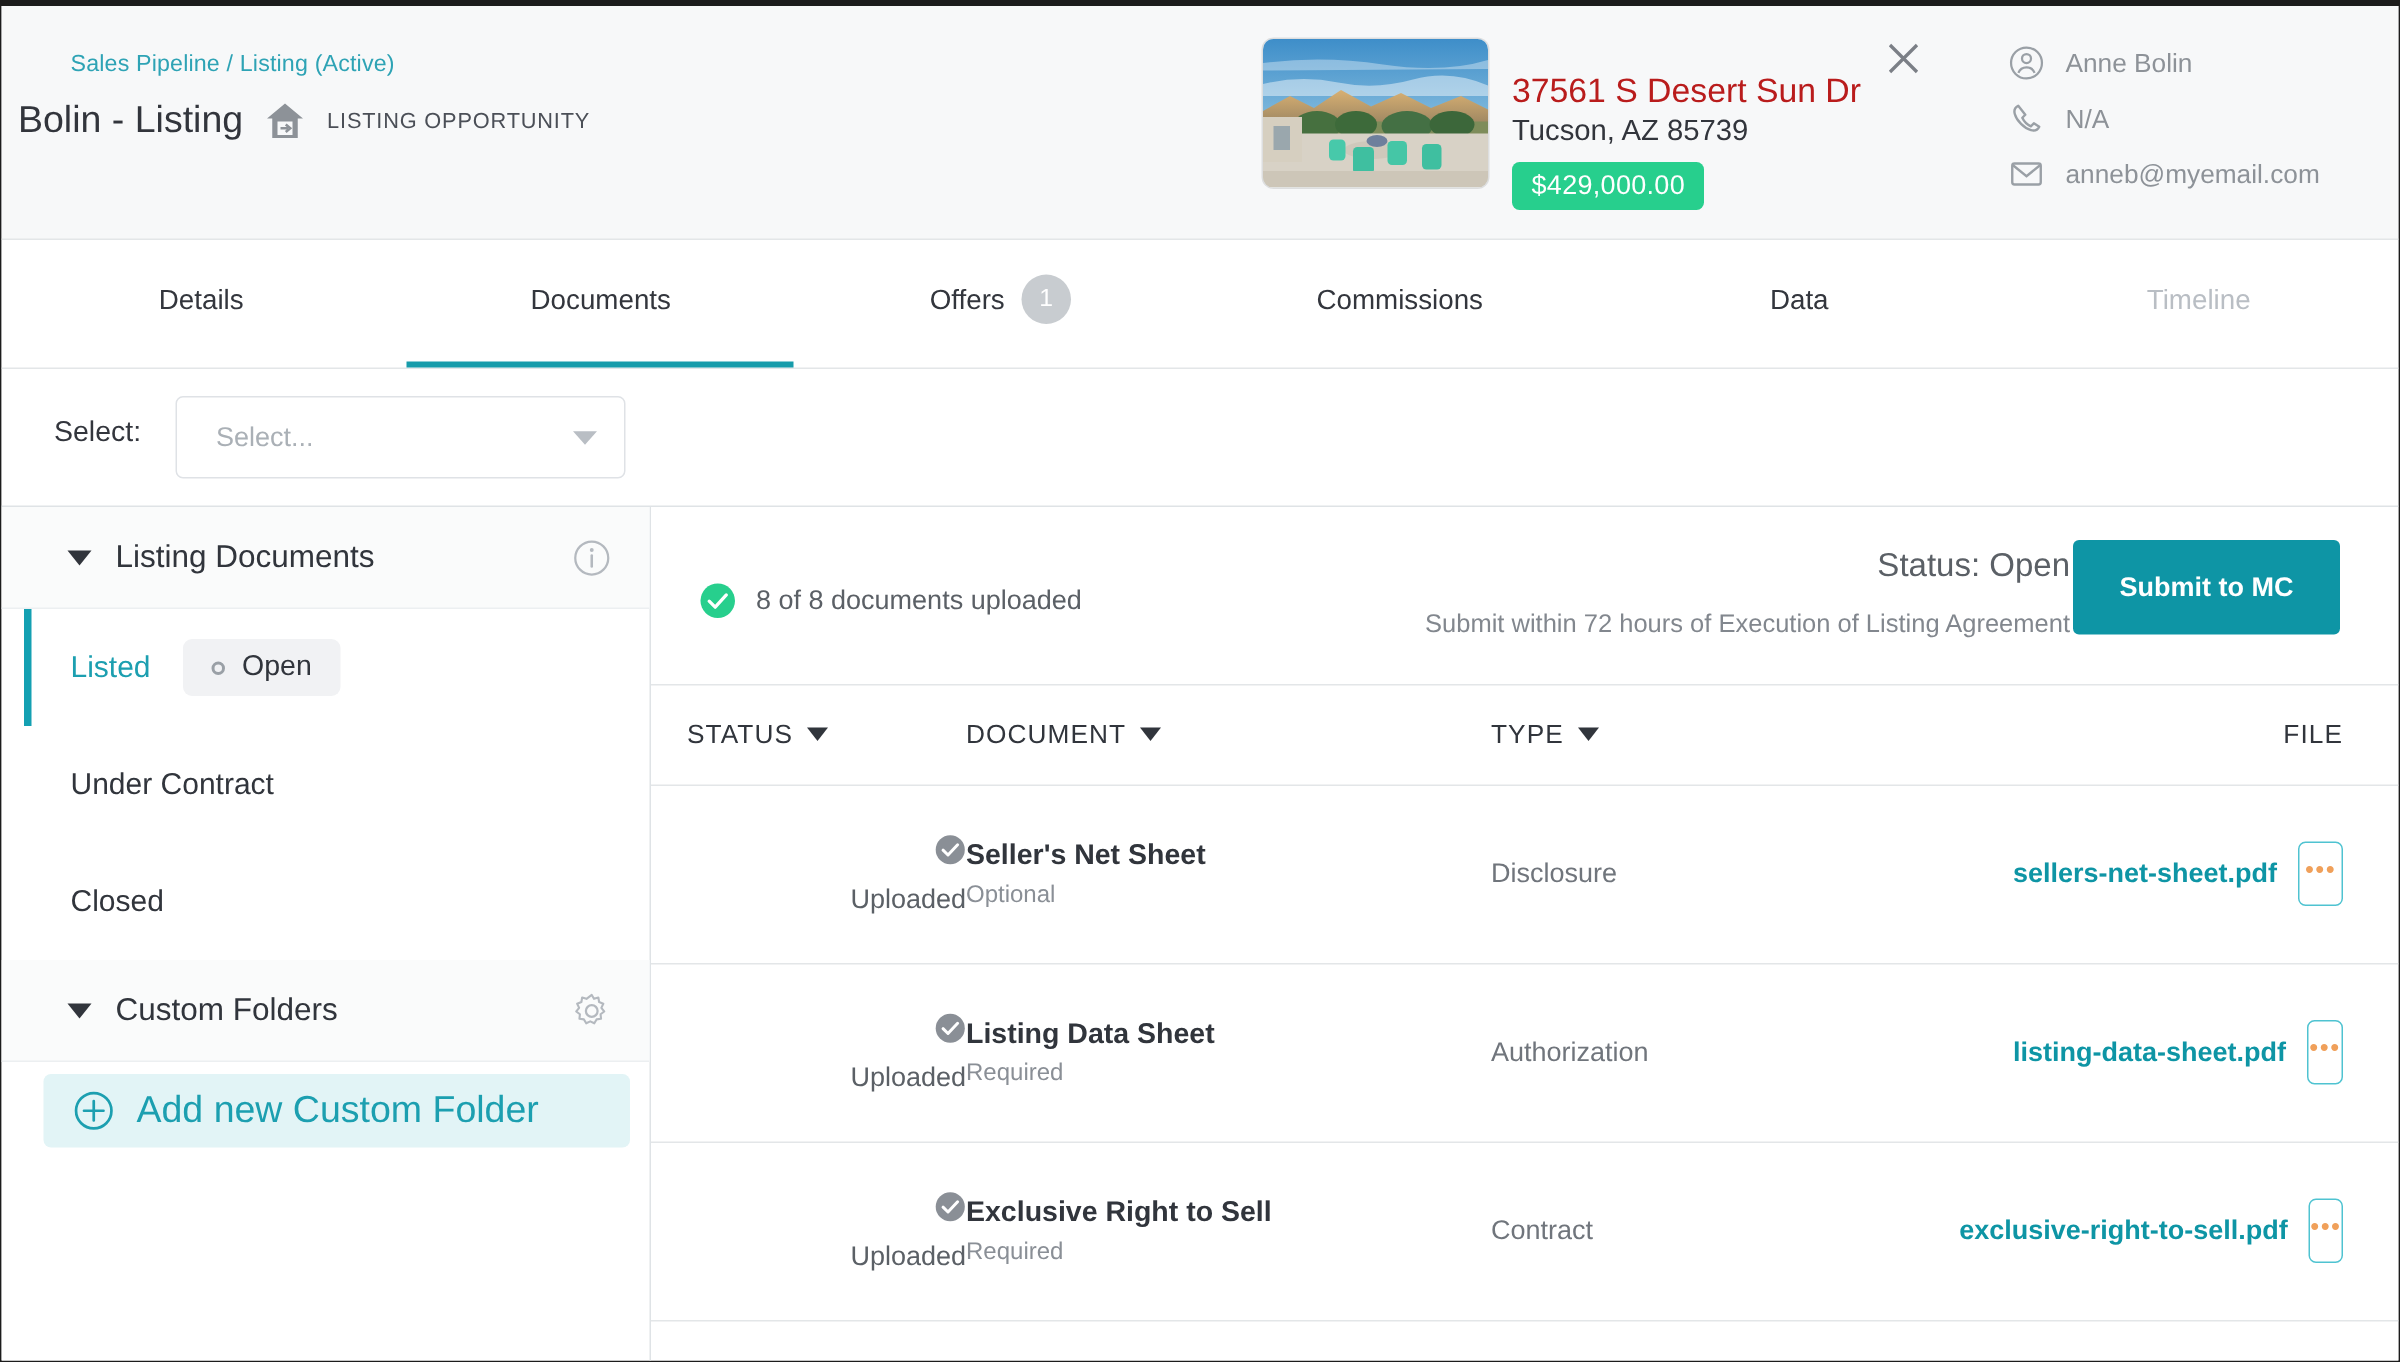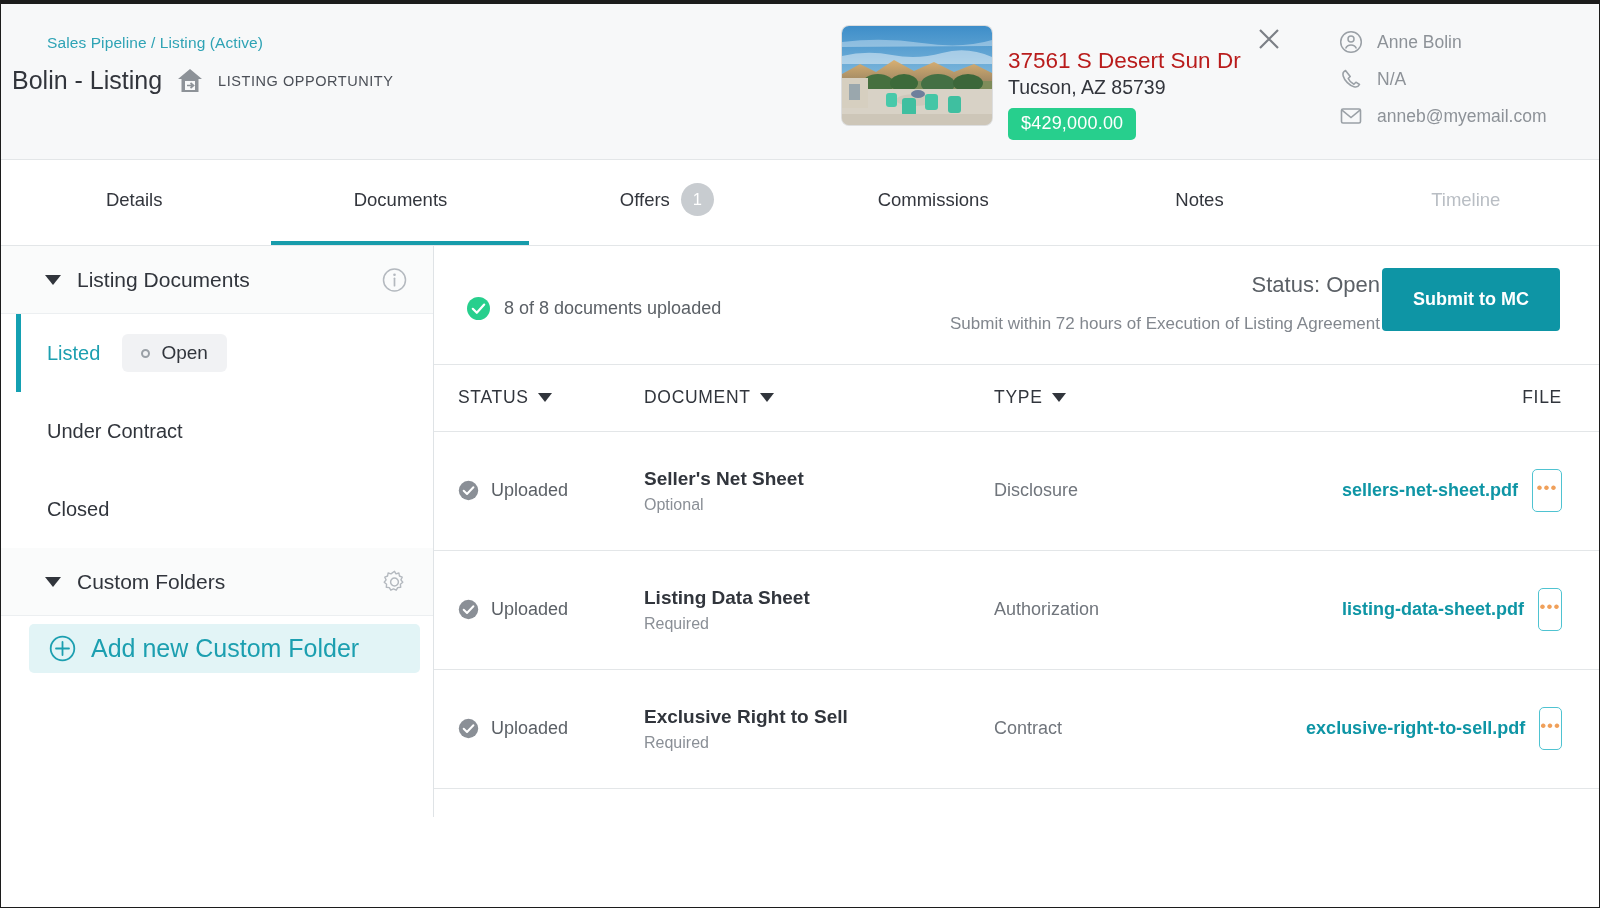--- a/index.html
+++ b/index.html
@@ -277,21 +277,21 @@
   .col-type   { width: 348px; }
   .col-file   { text-align: right !important; padding-right: 37px !important; }
 
   .tbl td {
     height: 119px; padding: 0; vertical-align: middle;
     border-bottom: 1px solid #e3e6e8;
   }
   .cell-status {
     padding-left: 24px;
     display: flex; align-items: flex-end; gap: 12px;
-    font-size: 18px; color: #5b6066;
+    font-size: 18px; color: #5b6066; flex-direction: column;
   }
   .check-gray { width: 21px; height: 21px; display:block; flex:none; }
   .doc-name { font-size: 19px; color: #31353c; font-weight: bold; line-height:1.25;}
   .doc-req { font-size: 16px; color: #8a8f96; margin-top: 5px; }
   .type-text { font-size: 18px; color: #70757c; }
   .file-cell {
     display: flex; align-items: center; justify-content: flex-end; gap: 14px;
     padding-right: 37px;
   }
   .file-link {
@@ -417,27 +417,48 @@
       <span>Documents</span>
     </div>
     <div class="tab">
       <span>Offers</span>
       <span class="tab-badge">1</span>
     </div>
     <div class="tab">
       <span>Commissions</span>
     </div>
     <div class="tab">
-      <span>Notes</span>
+      <span>Data</span>
     </div>
     <div class="tab disabled">
       <span>Timeline</span>
     </div>
   </div>
 
+  <div class="toolbar">
+    <div class="select-label">Select:</div>
+    <div class="select-box">
+      <span class="select-placeholder">Select...</span>
+      <span class="select-caret"></span>
+    </div>
+
+    <button class="btn-transaction">
+      <span class="link-icon">
+        <svg viewBox="0 0 26 26" width="26" height="26">
+          <path d="M10.5 15.5 a4.2 4.2 0 0 1 0 -5.9 l3.4 -3.4 a4.2 4.2 0 0 1 5.9 5.9 l -1.6 1.6" fill="none" stroke="#ffffff" stroke-width="2.1" stroke-linecap="round"></path>
+          <path d="M15.5 10.5 a4.2 4.2 0 0 1 0 5.9 l -3.4 3.4 a4.2 4.2 0 0 1 -5.9 -5.9 l1.6 -1.6" fill="none" stroke="#ffffff" stroke-width="2.1" stroke-linecap="round"></path>
+        </svg>
+      </span>
+      <span>Start a transaction</span>
+    </button>
+
+    <div class="redbox"></div>
+
+    <button class="btn-add-doc">Add Document</button>
+  </div>
 
   <div class="body">
 
     <div class="sidebar">
 
       <div class="folder-header">
         <span class="folder-caret"></span>
         <span class="folder-title">Listing Documents</span>
         <span class="hdr-icon">
           <svg viewBox="0 0 25 25" width="25" height="25">

